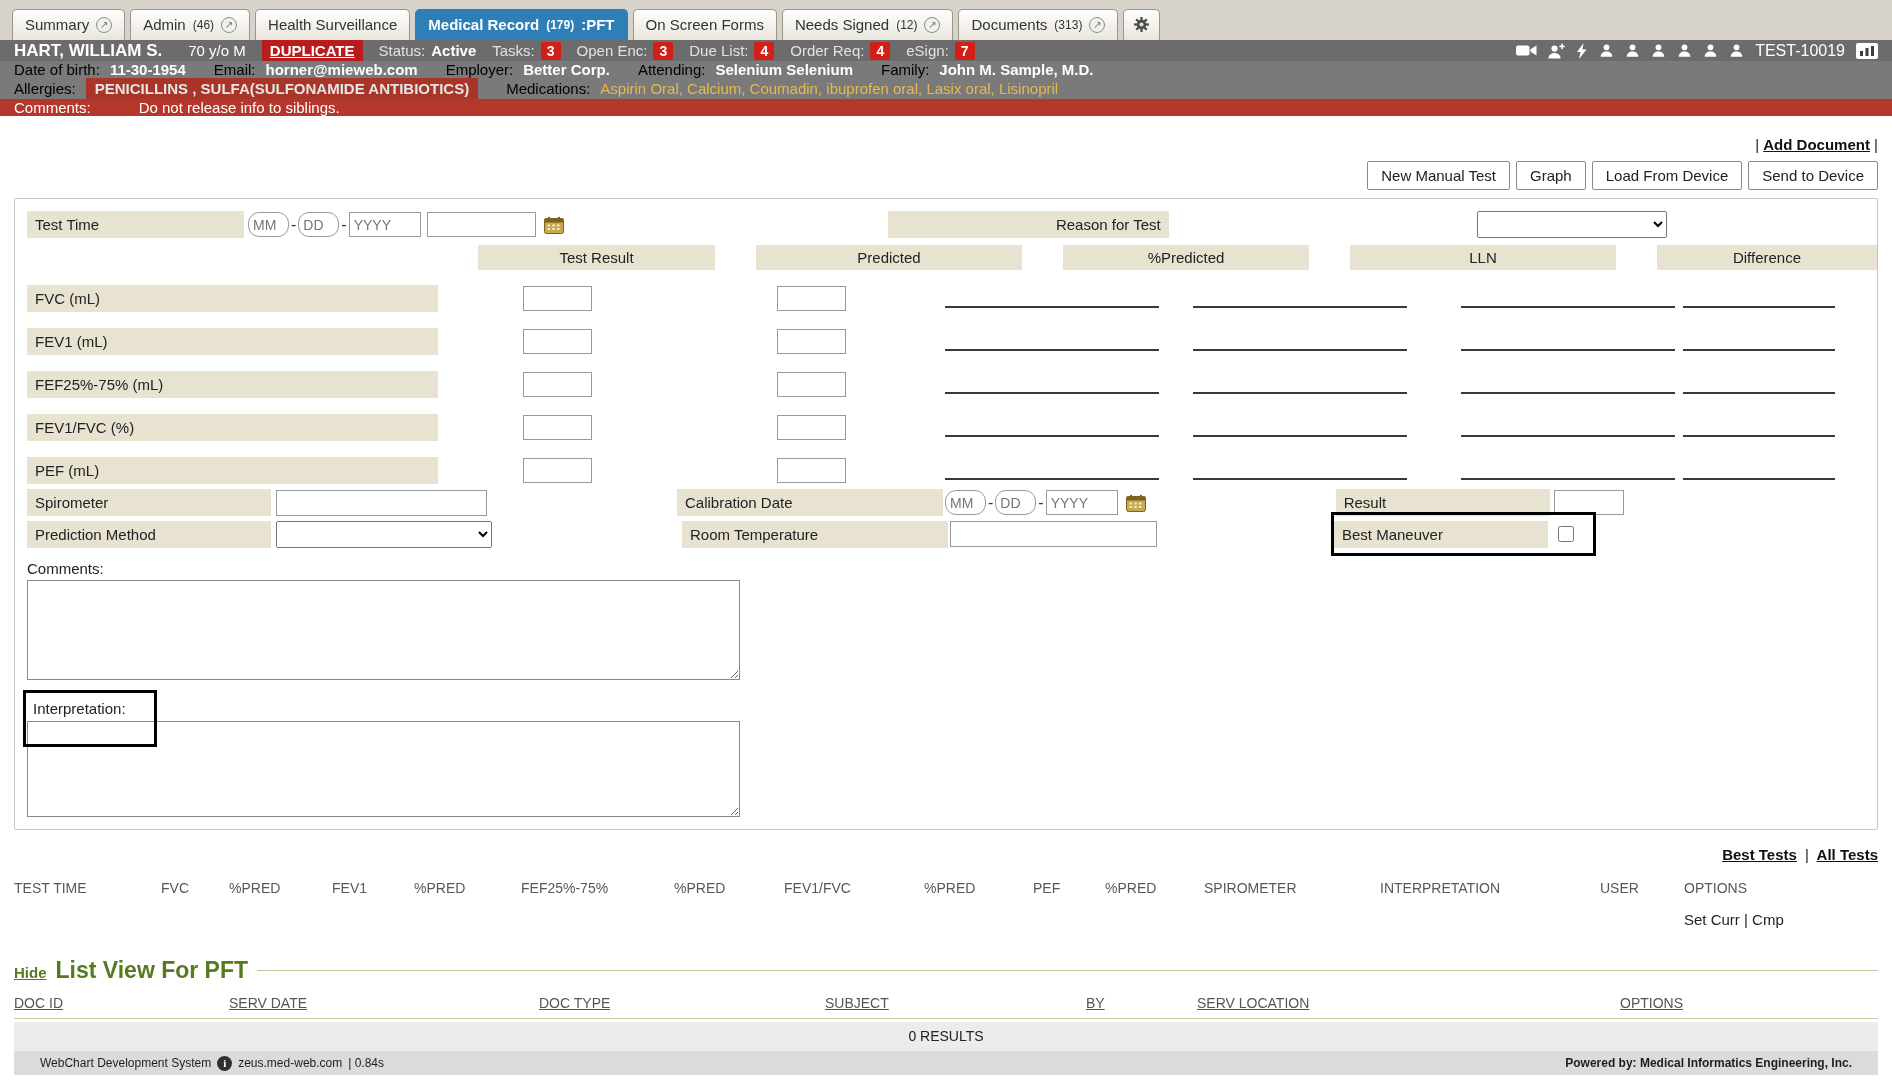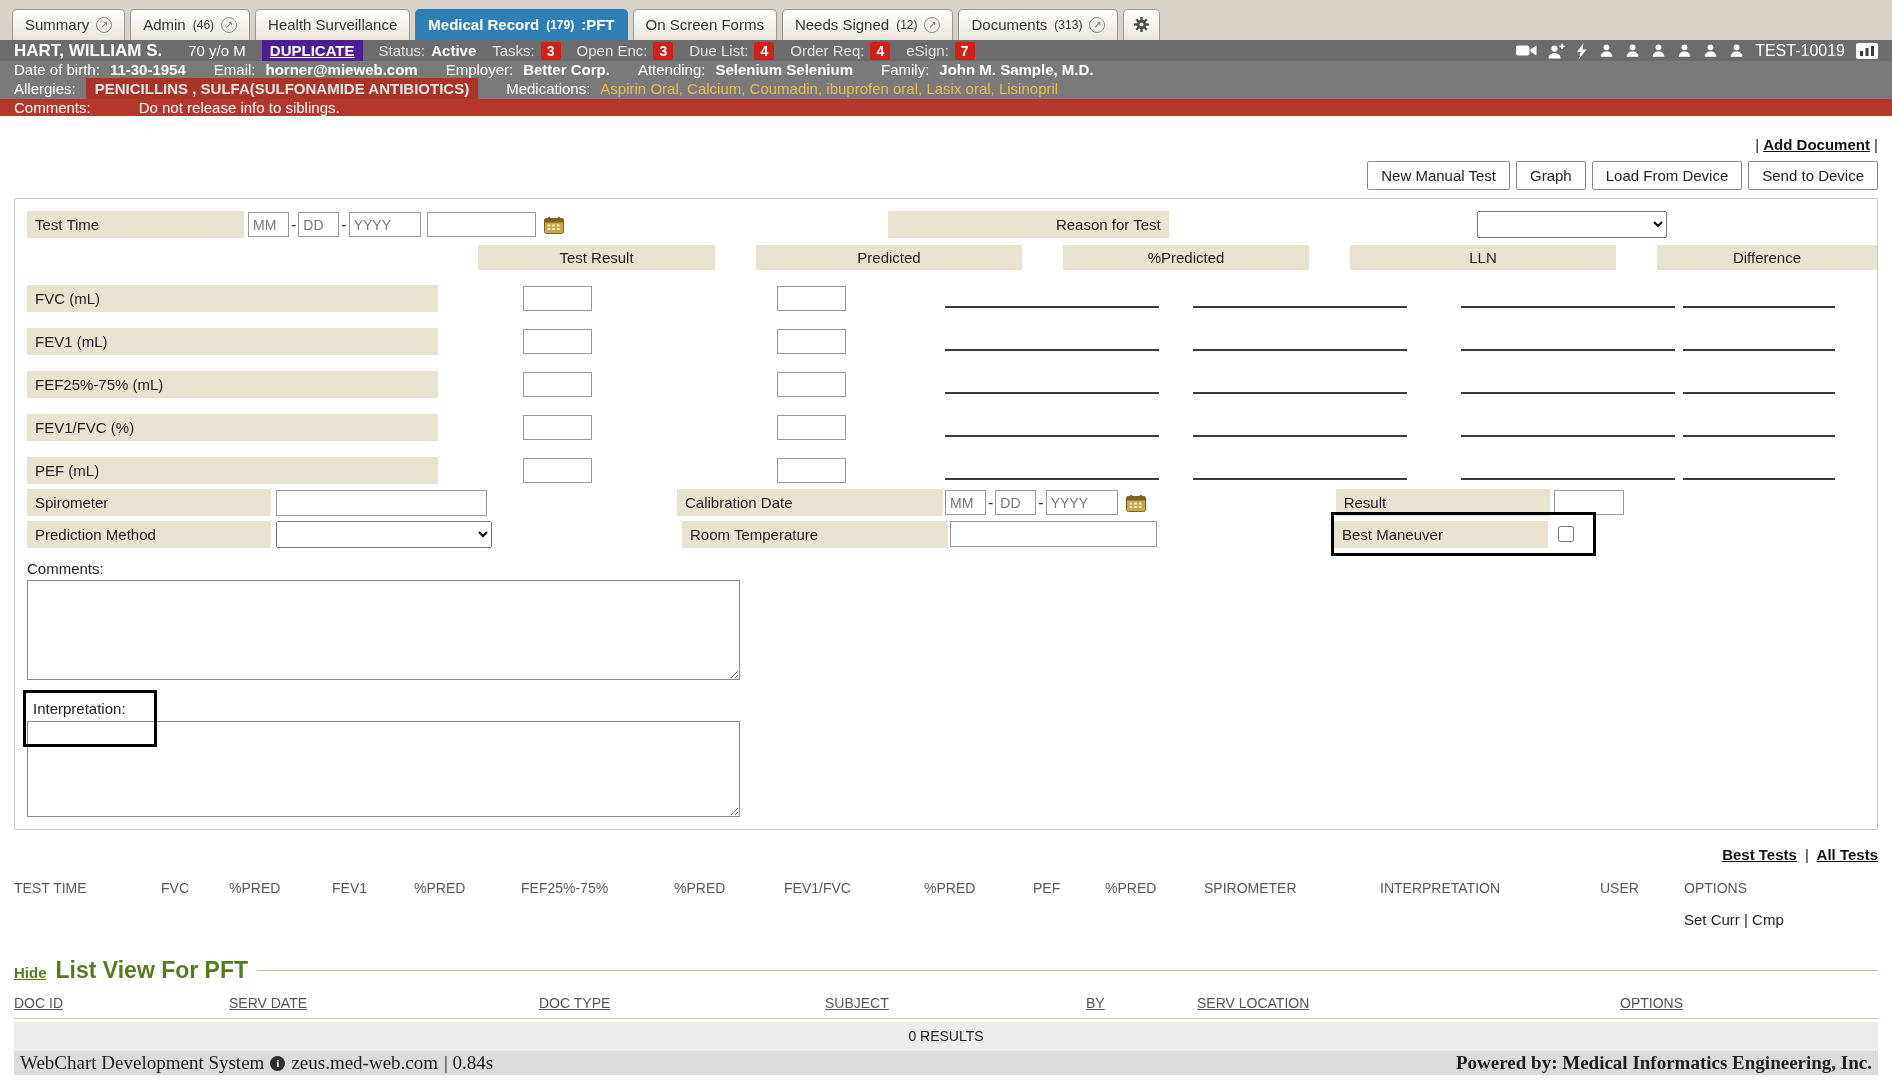--- a/index.html
+++ b/index.html
@@ -35,38 +35,38 @@
   }
   .tab-gear { padding:6px 9px 7px; }
 
   
   .patient-bar {
     background:#6c6c6c; color:#fff; height:34px;
     display:flex; align-items:center; gap:16px; padding:0 14px; font-size:15px;
   }
   .patient-name { font-weight:bold; font-size:17px; }
   .age-sex { margin-left:10px; }
-  .dup { background:#4c1d95; padding:2px 8px; font-weight:bold; text-decoration:underline; cursor:pointer; }
+  .dup { background:#b91c1c; padding:2px 8px; font-weight:bold; text-decoration:underline; cursor:pointer; }
   .plabel { color:#e2e2e2; }
   .pvalue { font-weight:bold; }
   .pair { display:flex; align-items:center; gap:6px; }
   .badge {
     background:#d22018; color:#fff; font-weight:bold; font-size:14px;
     padding:1px 6px; border-radius:2px; cursor:pointer;
   }
   .pb-right { margin-left:auto; display:flex; align-items:center; gap:11px; color:#fff; }
   .pb-right svg { display:block; }
   .pid { font-size:16px; }
   .icon-btn { cursor:pointer; display:inline-flex; color:#fff; }
 
   
   .demo { background:#7a7a7a; color:#fff; display:flex; align-items:center; gap:10px; padding:0 14px; font-size:15px; }
   .demo1 { height:26px; }
   .demo2 { height:29px; }
-  .dlabel { color:#ffffff;text-align:center; }
+  .dlabel { color:#000000;text-align:center; }
   .dvalue { font-weight:bold; }
   .gap { width:8px; }
   .allergy-pill { background:#a93528; color:#e5e5e5; font-weight:bold; padding:2px 9px; cursor:pointer; }
   .meds { color:#e7b94d; display:flex; }
   .med { cursor:pointer; }
   .med:not(:last-child)::after { content:", "; white-space:pre; }
 
   
   .comments-bar {
     background:#b5372c; color:#fff; height:31px;
@@ -85,21 +85,21 @@
     padding:5px 13px; font-size:15px; color:#222; cursor:pointer;
   }
 
   .panel { border:1px solid #c7c7c7; border-radius:2px; margin-top:8px; padding:12px; }
 
   .cell {
     background:#e8e2d0; font-size:15px; color:#222;
     display:flex; align-items:center; padding:0 8px; height:27px;
   }
   .dinput { border:1px solid #999; height:25px; padding:2px 4px; font-size:14px; color:#444; font-family:"Liberation Sans",sans-serif; }
-  .mm,.dd { width:41px; }
+  .mm,.dd { width:41px;border-radius:11px; }
   .yyyy { width:72px; }
   .timeinput { width:109px; margin-left:6px; }
   .dash { margin:0 2px; color:#333; }
   .cal-icon { margin-left:8px; cursor:pointer; display:inline-flex; }
 
   .row-tt { display:flex; align-items:center; }
   .tt-label { width:217px; }
   .tt-inputs { display:flex; align-items:center; margin-left:4px; }
   .reason-cell { width:281px; justify-content:flex-end; margin-left:324px;padding-left:8px; }
   .reason-select { width:190px; height:27px; margin-left:308px; font-size:14px; }
@@ -170,21 +170,21 @@
     text-align:left; font-weight:normal; color:#555; font-size:14px;
     padding:7px 0; border-bottom:1px solid #d2caa3;
   }
   table.docs th span { text-decoration:underline; cursor:pointer; }
   .zero-row { background:#ececec; text-align:center; font-size:14px; height:29px; line-height:29px; margin-top:3px; }
 
   
   .footer {
     margin-top:auto; background:#dbdbdb; height:24px;
     display:flex; align-items:center; justify-content:space-between;
-    padding:0 6px; font-size:19px; color:#1e1e1e;font-family:Liberation Serif, serif;
+    padding:0 26px; font-size:12px; color:#1e1e1e;
   }
   .footer-left { display:flex; align-items:center; gap:6px; }
   .info-icon {
     width:15px; height:15px; border-radius:50%; background:#2f2f2f; color:#fff;
     display:inline-flex; align-items:center; justify-content:center;
     font-size:11px; font-weight:bold; font-family:"Liberation Serif",serif; cursor:pointer;
   }
   .info-icon::before { content:"i"; }
   .footer-right { font-weight:bold; }
   .hidden-defs { position:absolute; width:0; height:0; overflow:hidden; }

